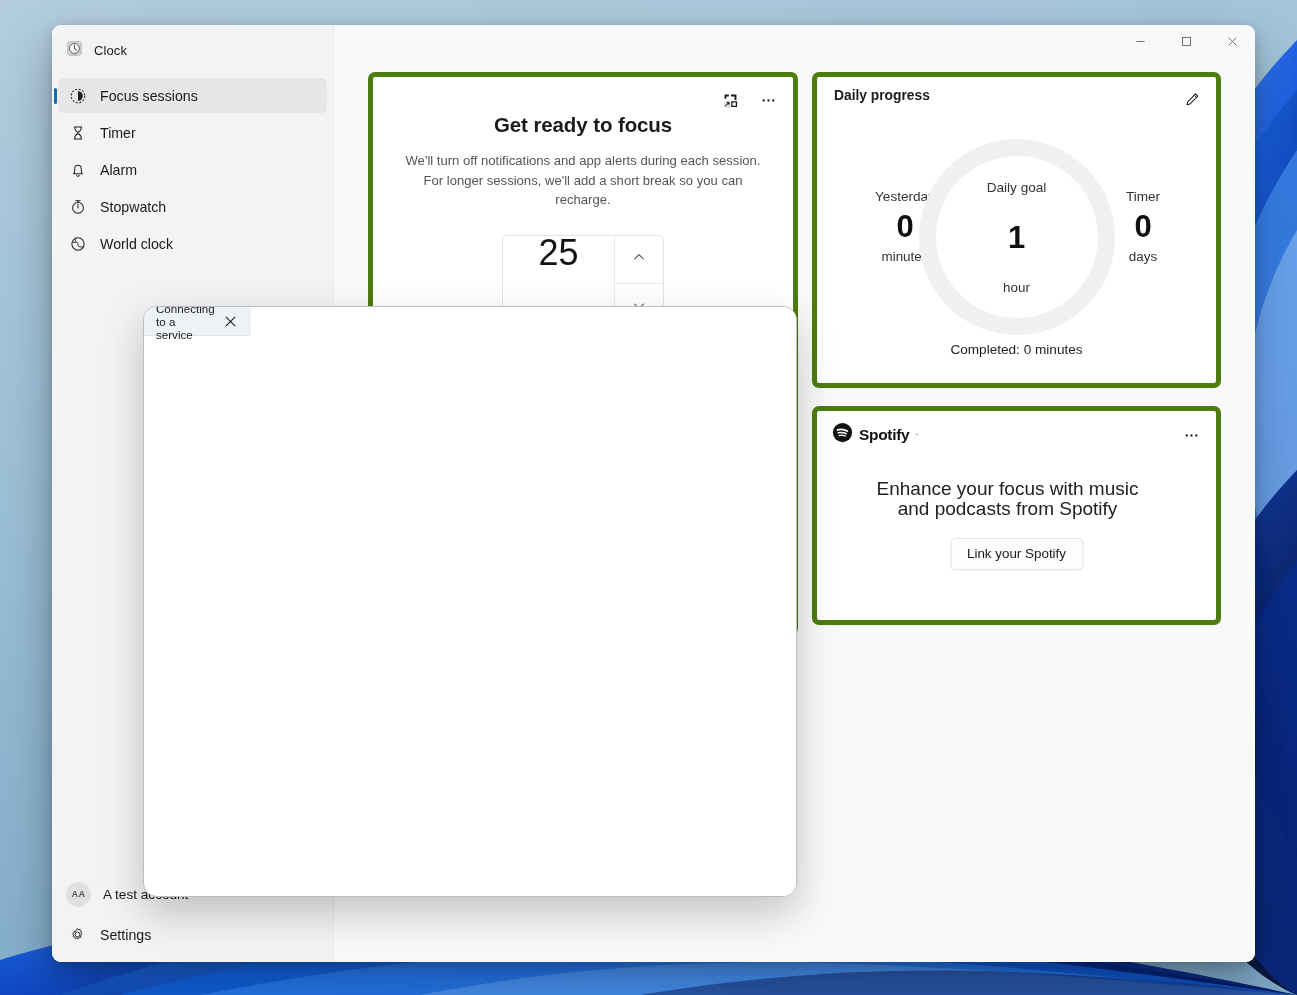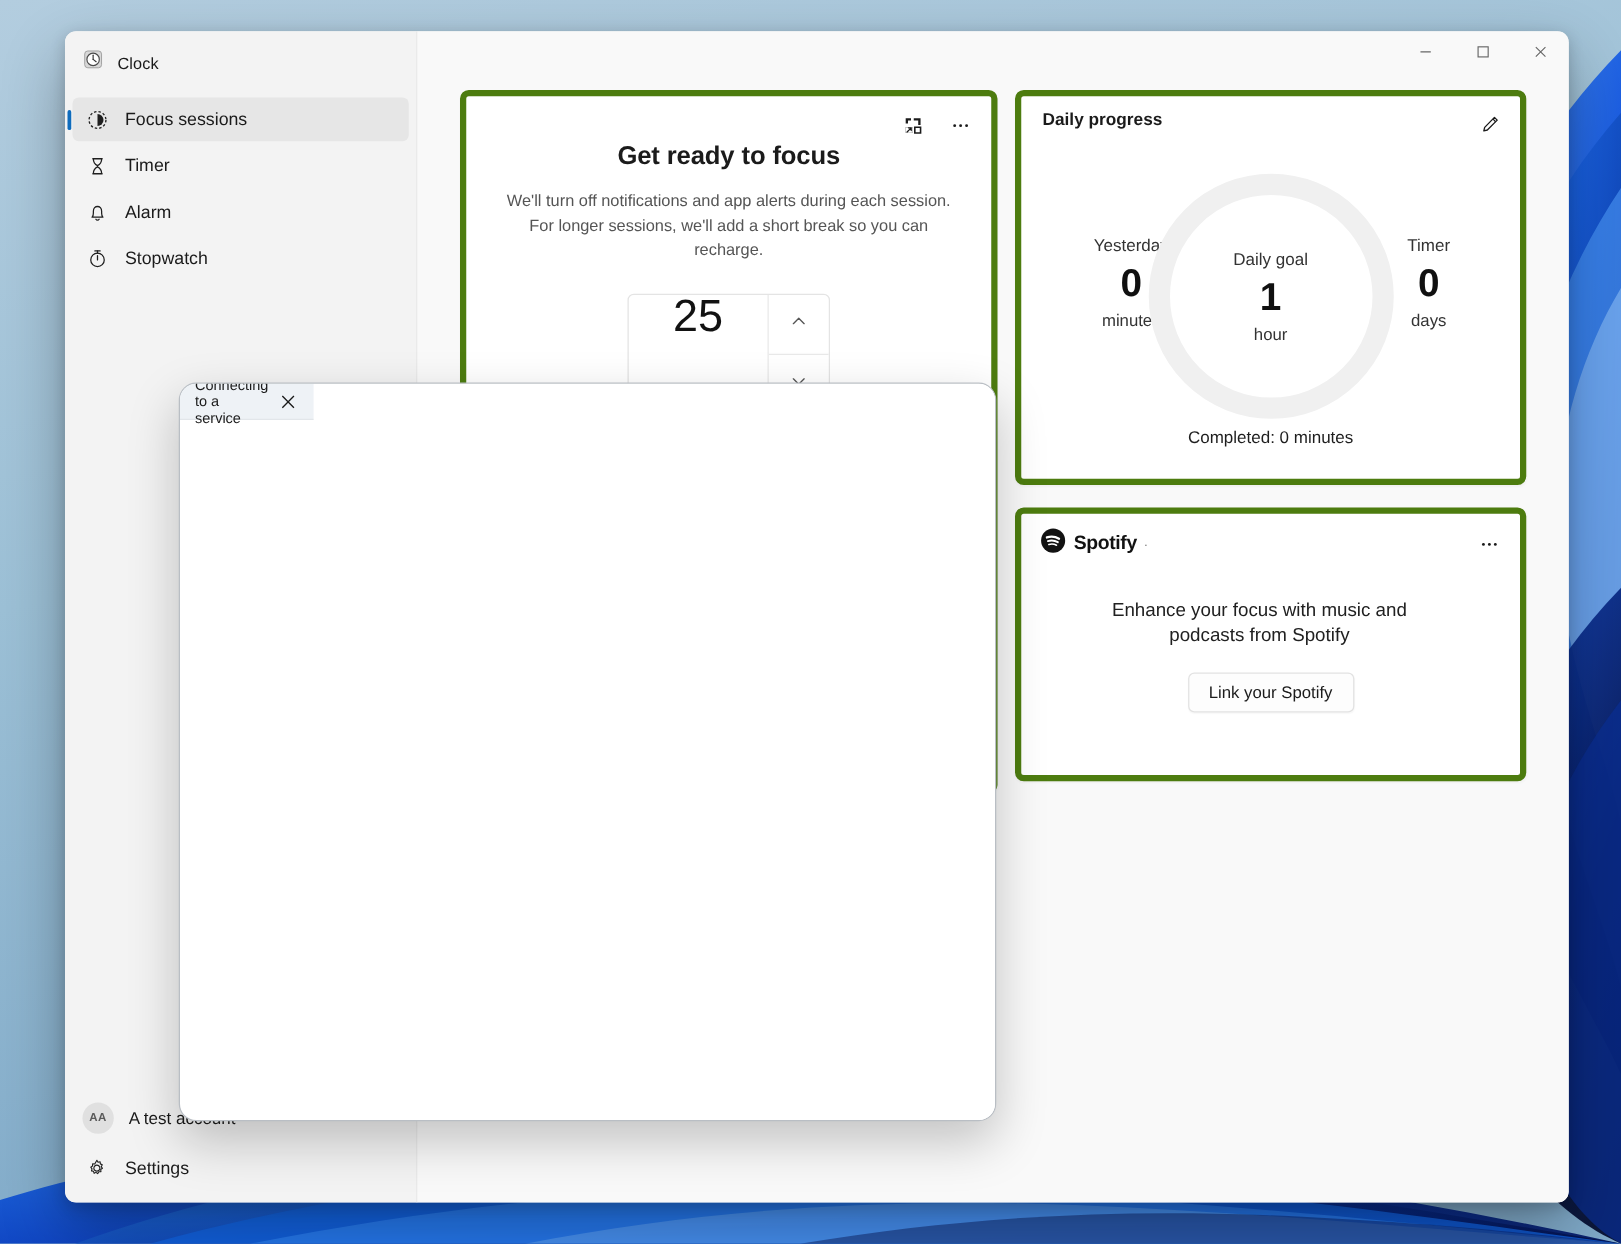--- a/index.html
+++ b/index.html
@@ -241,21 +241,21 @@
   }
   #ring-wrap .ring {
     position: absolute; inset: 0;
     border: 17px solid #f0f0f0;
     border-radius: 50%;
     box-sizing: border-box;
   }
   #ring-center {
     position: absolute; inset: 0;
     display: flex; flex-direction: column;
-    align-items: center; justify-content: center;
+    align-items: center; justify-content: center; gap: 20px;
   }
   .stat-label { font-size: 13.6px; color: #333; }
   .stat-value { font-size: 31px; color: #101010; font-weight: 600; line-height: 40px; margin: 3px 0 2px 0; }
   .stat-unit  { font-size: 13.4px; color: #333; }
 
   .side-stat {
     position: absolute;
     top: 112px;
     width: 120px;
     text-align: center;
@@ -282,21 +282,21 @@
     display: flex; align-items: center; gap: 6px;
   }
   #spotify-wordmark {
     font-size: 15.5px; font-weight: 700; color: #121212; letter-spacing: -0.3px;
   }
   #spotify-reg { font-size: 8px; color: #121212; vertical-align: super; }
   #spotify-more { position: absolute; right: 10px; top: 10px; }
   #spotify-desc {
     position: absolute; left: 42px; right: 60px; top: 68px;
     text-align: center;
-    font-size: 15px; line-height: 19.5px; color: #212121;
+    font-size: 19px; line-height: 19.5px; color: #212121;
   }
   #spotify-link-btn {
     position: absolute;
     left: 50%; top: 127px;
     transform: translateX(-50%);
     padding: 7px 16px 8px 16px;
     border: 1px solid #e2e2e2;
     border-radius: 5px;
     background: #fdfdfd;
     font-size: 13.4px;
@@ -448,20 +448,30 @@
           <svg width="18" height="18" viewBox="0 0 24 24">
             <circle cx="12" cy="13.2" r="7.2" fill="none" stroke="#1f1f1f" stroke-width="1.35"></circle>
             <path d="M9.2 3.6 H14.8" stroke="#1f1f1f" stroke-width="1.35" stroke-linecap="round"></path>
             <path d="M12 6 V3.6" stroke="#1f1f1f" stroke-width="1.35" stroke-linecap="round"></path>
             <path d="M12 13.2 V8.8" stroke="#1f1f1f" stroke-width="1.35" stroke-linecap="round"></path>
           </svg>
         </span>
         <span class="label">Stopwatch</span>
       </div>
 
+      <div class="nav-item">
+        <span class="nav-icon">
+          <svg width="18" height="18" viewBox="0 0 24 24">
+            <circle cx="12" cy="12" r="8.2" fill="none" stroke="#1f1f1f" stroke-width="1.35"></circle>
+            <path d="M5 9.5 C7.5 11 9 8.5 11 10 C13 11.5 11 13.5 12.5 15 C14 16.5 16.5 15 18.5 16.5" fill="none" stroke="#1f1f1f" stroke-width="1.25" stroke-linecap="round"></path>
+            <path d="M8.5 4.6 C7.5 6.5 9.5 7.2 8.8 8.8" fill="none" stroke="#1f1f1f" stroke-width="1.1" stroke-linecap="round"></path>
+          </svg>
+        </span>
+        <span class="label">World clock</span>
+      </div>
     </div>
 
     <div class="sidebar-bottom">
       <div class="account-row">
         <span class="avatar">AA</span>
         <span class="label">A test account</span>
       </div>
       <div class="settings-row">
         <span class="nav-icon">
           <svg width="17" height="17" viewBox="0 0 24 24">

